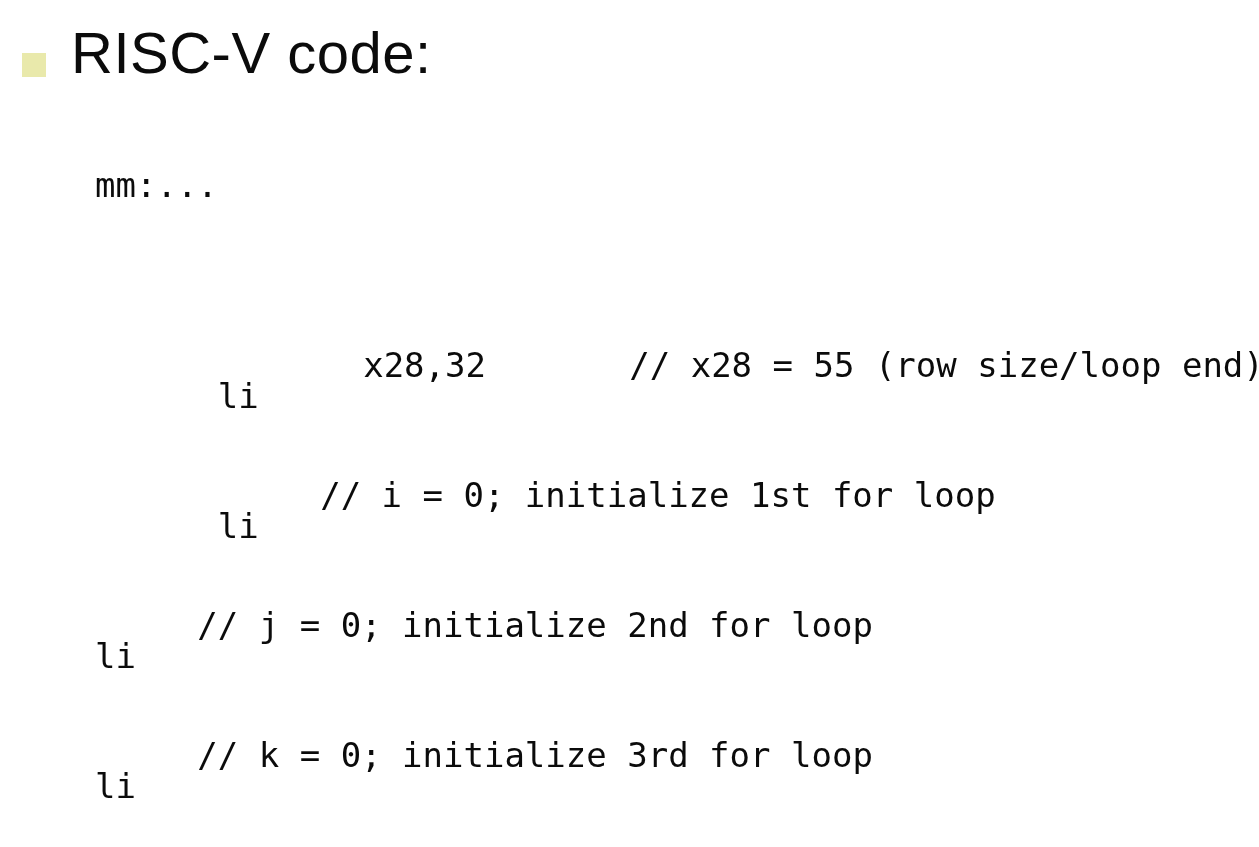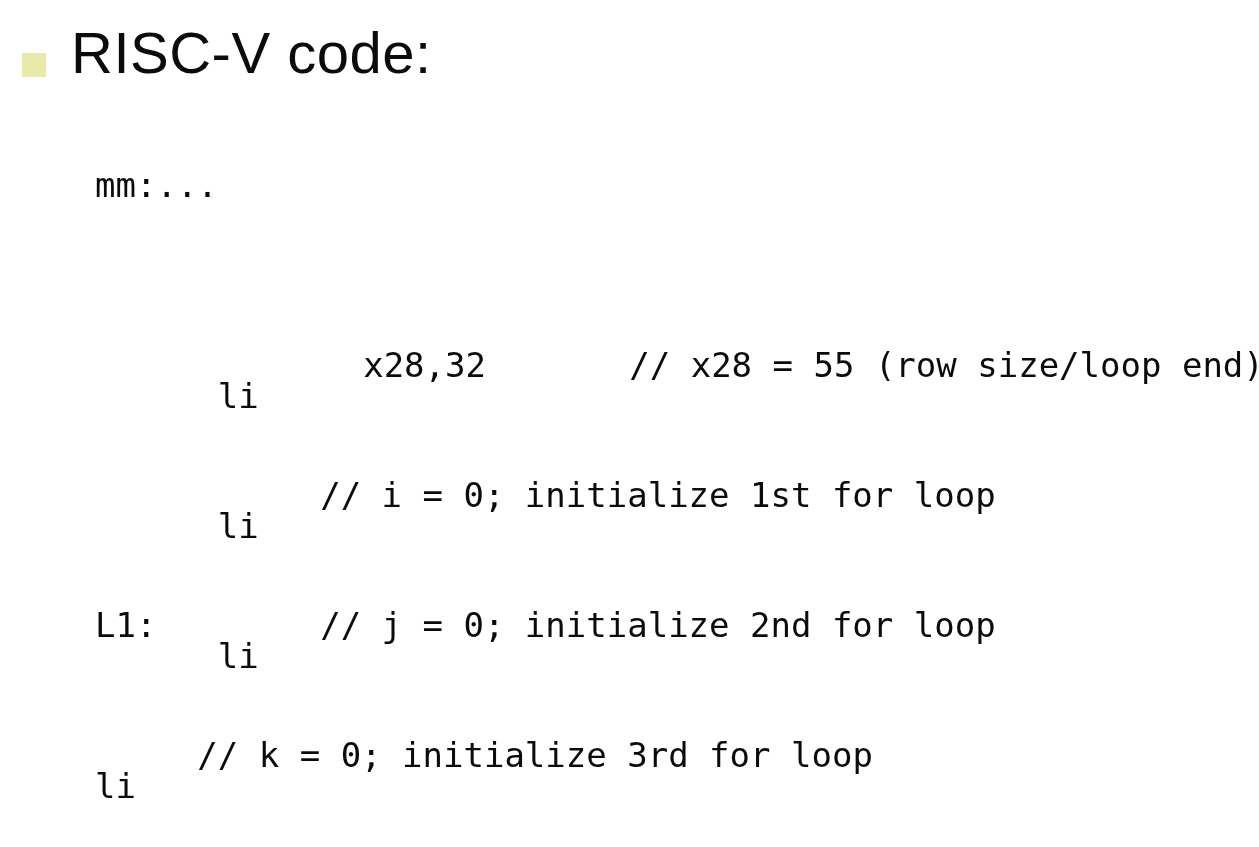--- a/index.html
+++ b/index.html
@@ -81,21 +81,20 @@
     <span class="col-mnemonic">li</span>
     <span class="col-operands">x28,32</span>
     <span class="col-comment">// x28 = 55 (row size/loop end)</span>
   </div>
   <div class="code-line">
     <span class="col-label"></span>
     <span class="col-mnemonic">li</span>
     <span class="col-comment">// i = 0; initialize 1st for loop</span>
   </div>
   <div class="code-line">
-    <span class="col-label">L1:</span>
     <span class="col-mnemonic">li</span>
     <span class="col-comment">// j = 0; initialize 2nd for loop</span>
   </div>
   <div class="code-line">
     <span class="col-mnemonic">li</span>
     <span class="col-comment">// k = 0; initialize 3rd for loop</span>
   </div>
   
   
   

